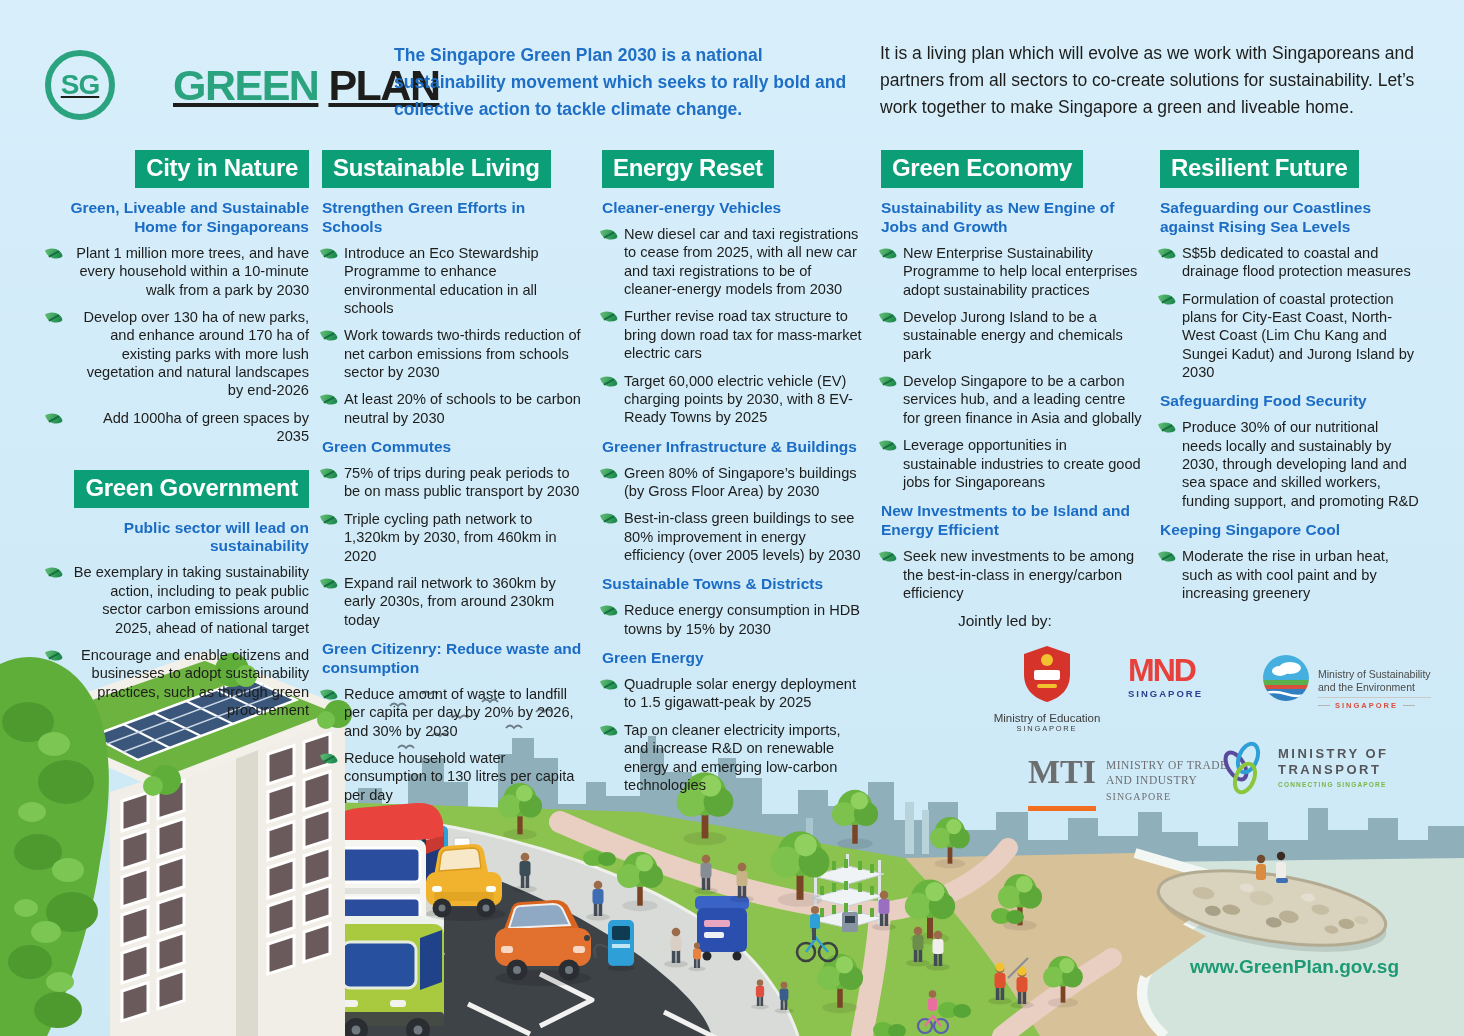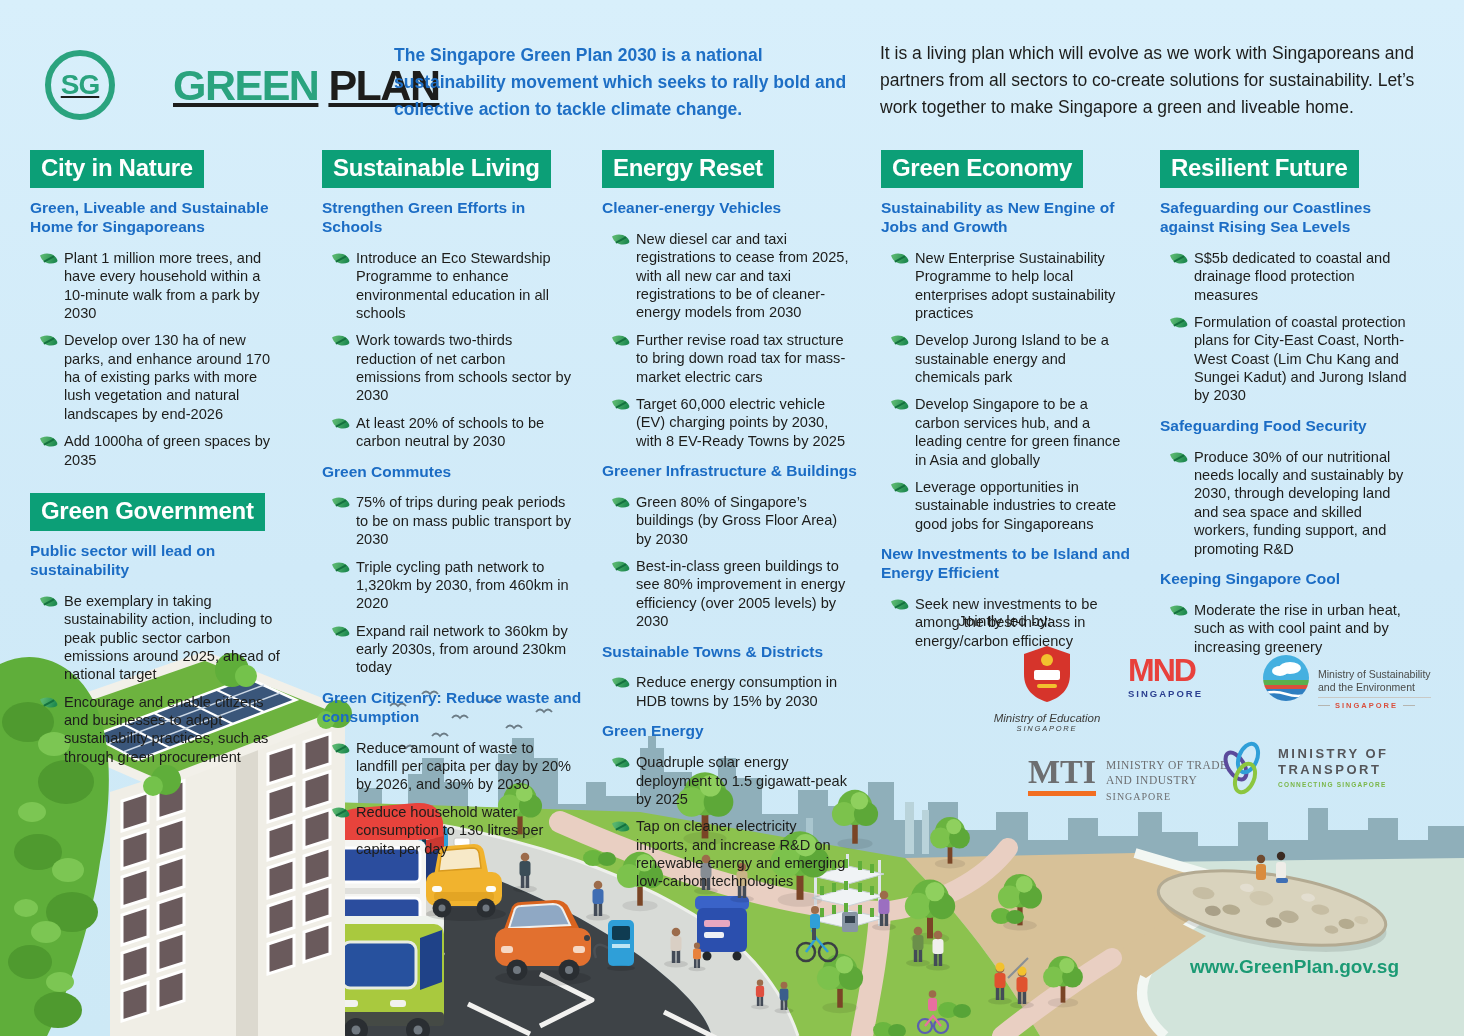--- a/index.html
+++ b/index.html
@@ -12,51 +12,51 @@
     display:flex;align-items:center;justify-content:center;color:#2aa37e;
     font-size:28px;font-weight:800;letter-spacing:-1px;}
   .logo-word{font-size:43px;font-weight:800;letter-spacing:-1.5px;margin-left:43px;}
   .lg-green{color:#2aa37e;margin-right:10px;}
   .lg-dark{color:#1d1d1b;}
   .intro{position:absolute;margin:0;font-size:17.5px;line-height:1.55;z-index:3;}
   .intro-blue{left:394px;top:42px;width:468px;color:#1e6fc5;font-weight:700;}
   .intro-dark{left:880px;top:40px;width:552px;color:#1d1d1b;}
   
   .col{position:absolute;top:150px;width:262px;z-index:3;}
-  #col1{left:30px;}#col2{left:322px;}#col3{left:602px;}#col4{left:881px;}#col5{left:1160px;}
+  #col1{left:47px;text-align:right;}#col2{left:322px;}#col3{left:602px;}#col4{left:881px;}#col5{left:1160px;}
   .badge{display:inline-block;background:#0c9f77;color:#fff;font-weight:700;font-size:24px;
     line-height:1;padding:6px 11px 8px;letter-spacing:-0.3px;}
   .ghead{color:#1b6cc4;font-size:15.5px;font-weight:700;line-height:1.22;margin:11px 0 7px;}
-  .bl{list-style:none;margin:12px;padding:0;}
+  .bl{list-style:none;margin:0;padding:0;}
   .b{display:flex;margin-bottom:9px;font-size:14.6px;line-height:1.26;color:#1d1d1b;}
   .leaf{flex:0 0 14px;width:14px;height:13px;margin:3px 8px 0 0;position:relative;}
   .leaf::before{content:"";position:absolute;inset:0;
     background:linear-gradient(135deg,#57b56e 15%,#1f8a50 85%);
     border-radius:4% 100% 18% 100%;transform:rotate(-24deg);}
   .leaf::after{content:"";position:absolute;left:1px;top:6px;width:12px;height:2px;
     background:#14713e;transform:rotate(-28deg);border-radius:2px;}
   .section + .section{margin-top:24px;}
   
   .jointly-label{position:absolute;left:958px;top:612px;font-size:15.5px;color:#1d1d1b;z-index:3;}
   .logos{position:absolute;left:950px;top:638px;width:512px;height:175px;z-index:3;}
   .mlogo{position:absolute;}
-  .moe{left:34px;top:6px;width:126px;text-align:center;font-style:italic;}
+  .moe{left:34px;top:6px;width:126px;text-align:center;}
   .moe-cap1{font-size:11.5px;color:#3d3d3b;margin-top:4px;}
   .moe-cap2{font-size:7.5px;color:#3d3d3b;letter-spacing:1.8px;}
   .mnd{left:178px;top:18px;text-align:left;}
   .mnd-abbr{font-size:32px;font-weight:800;color:#e8413c;letter-spacing:-2px;line-height:0.9;}
   .mnd-cap{font-size:9.5px;font-weight:700;color:#2b3f90;letter-spacing:2px;margin-top:3px;}
   .mse{left:312px;top:8px;display:flex;align-items:center;gap:8px;width:200px;}
   .mse-txt{font-size:10.5px;color:#4a4a48;line-height:1.25;margin-top:22px;}
   .mse-cap{display:flex;align-items:center;gap:5px;margin-top:3px;border-top:1px solid #c9c9c5;padding-top:3px;}
   .mse-cap span{font-size:7.5px;color:#d94f3d;font-weight:700;letter-spacing:2px;}
   .dash{width:12px;height:1px;background:#b5b5b0;}
   .mti{left:78px;top:118px;display:flex;align-items:flex-start;gap:10px;}
   .mti-abbr{font-family:"Liberation Serif","DejaVu Serif",serif;font-size:34px;font-weight:700;
-    color:#6d6e70;line-height:0.95;border-bottom:5px solid #f26e21;padding-bottom:3px;}
+    color:#6d6e70;line-height:0.95;border-bottom:5px solid #f26e21;padding-bottom:18px;}
   .mti-txt{font-family:"Liberation Serif","DejaVu Serif",serif;font-size:11.5px;color:#6d6e70;
     line-height:1.3;letter-spacing:0.5px;padding-top:2px;}
   .mti-sg{font-size:10px;letter-spacing:1px;margin-top:2px;}
   .mot{left:268px;top:100px;display:flex;align-items:center;gap:8px;}
   .mot-txt{font-size:13px;font-weight:700;color:#55565a;letter-spacing:2.5px;line-height:1.25;}
   .mot-cap{font-size:6.5px;color:#7ab648;letter-spacing:1.2px;margin-top:3px;font-weight:700;}
   
   .scene{position:absolute;left:0;top:606px;width:1464px;height:430px;z-index:1;}
   .url{position:absolute;left:1190px;top:956px;font-size:19px;font-weight:700;color:#1b9a74;z-index:4;}
 </style>

